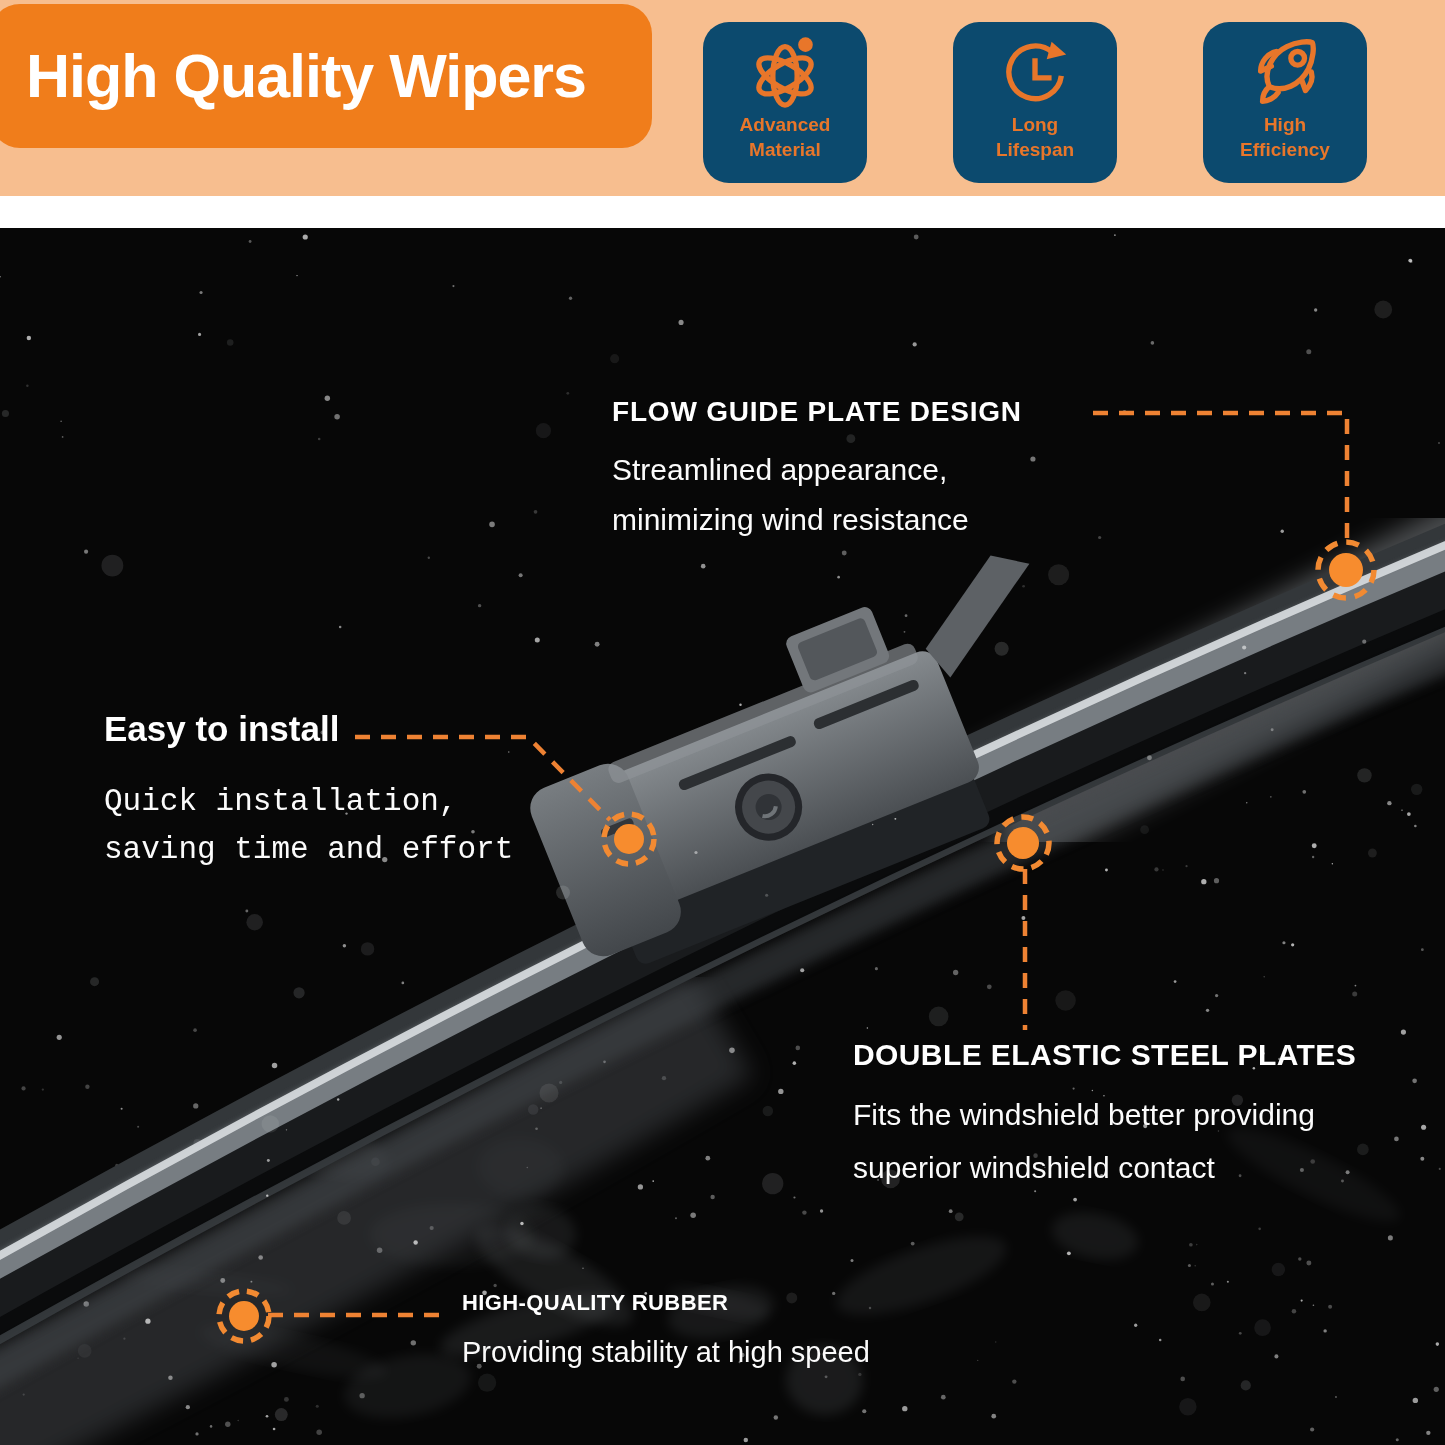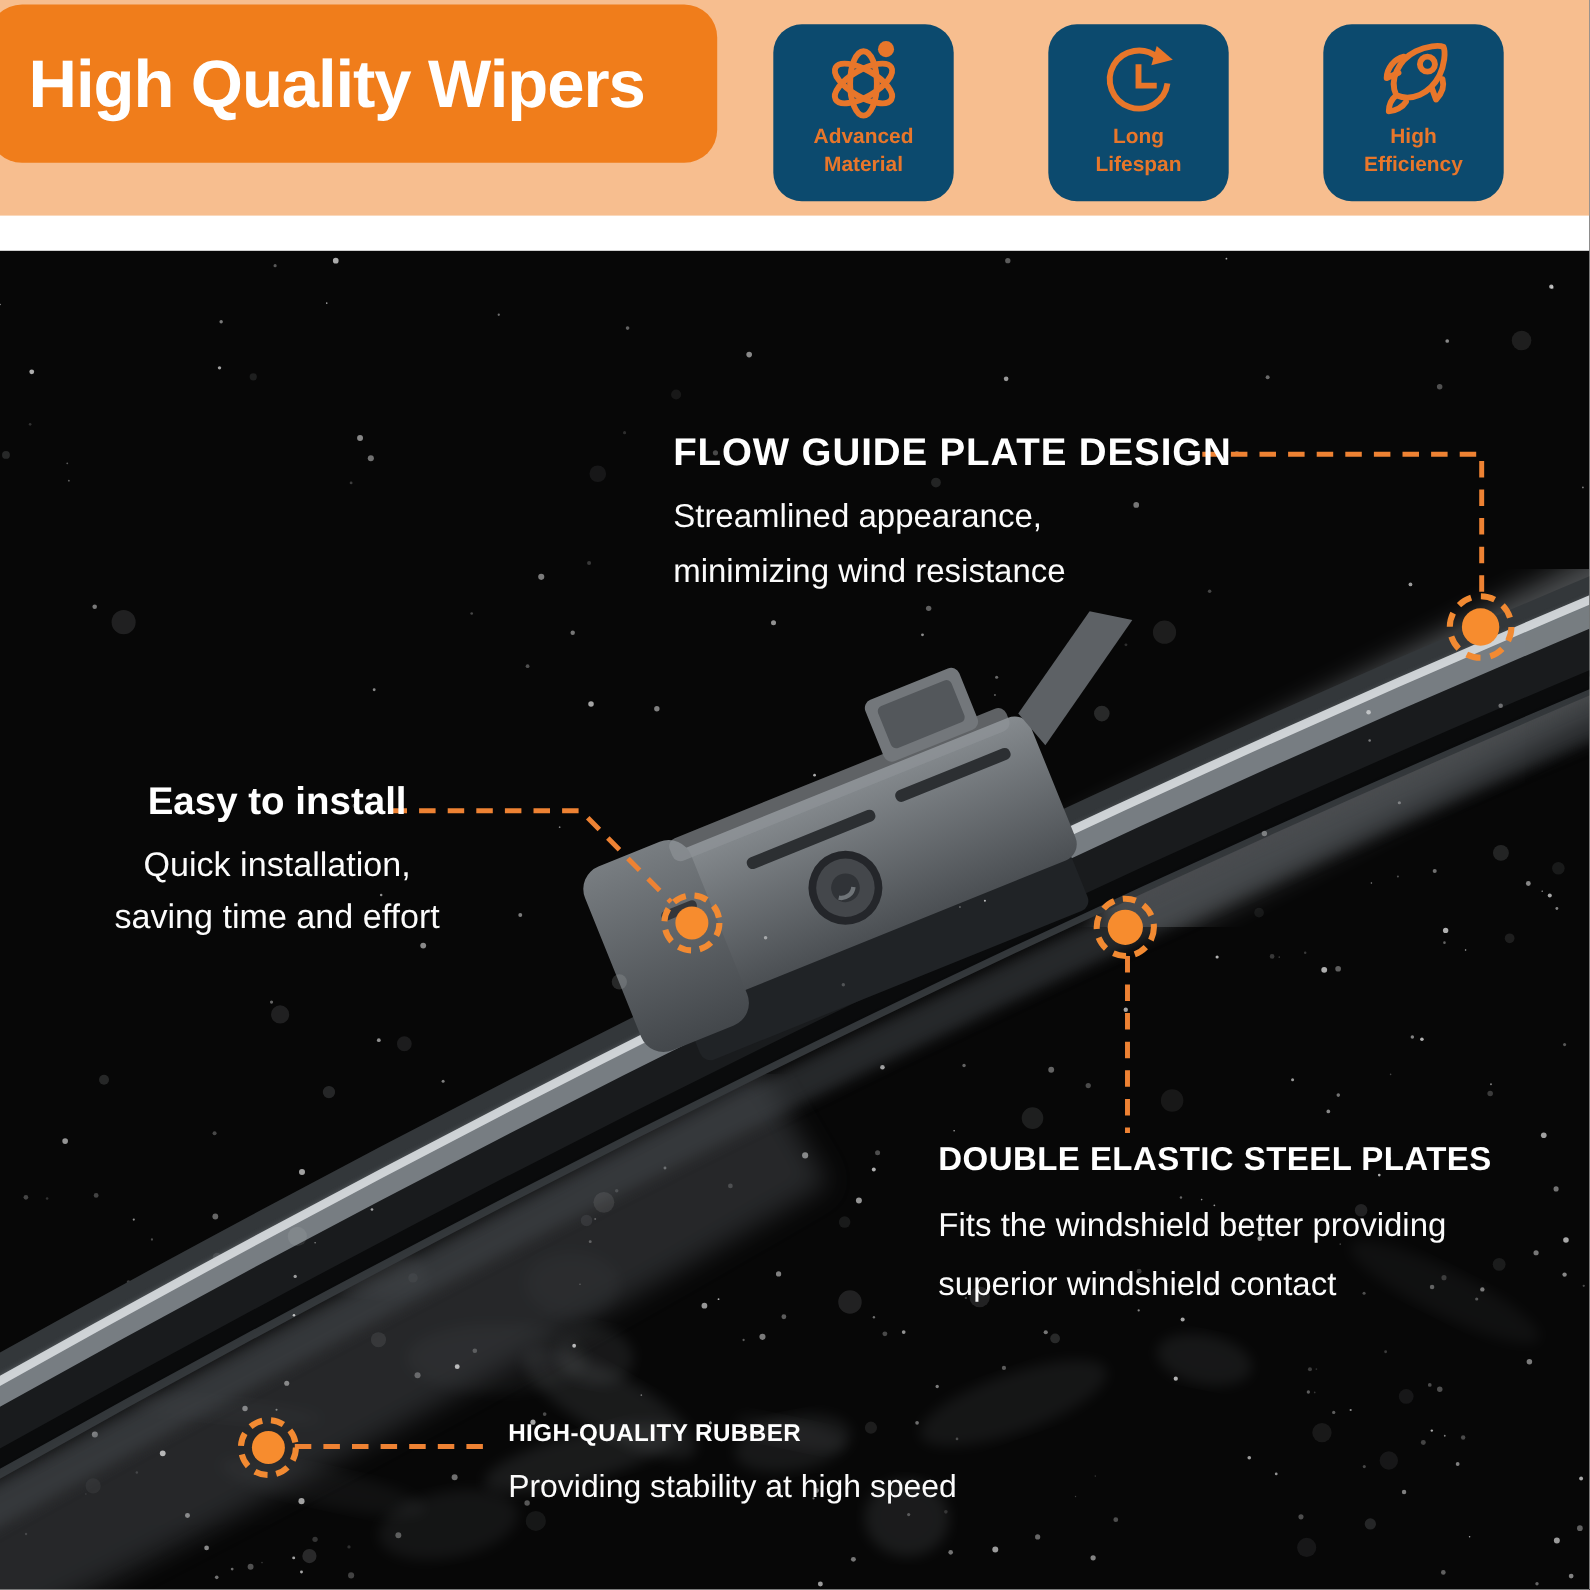--- a/index.html
+++ b/index.html
@@ -17,25 +17,25 @@
   .card .icn{width:78px;height:78px;flex:0 0 auto;}
   .card .lbl{color:#E8762A;font-weight:700;font-size:19px;line-height:1.32;text-align:center;margin-top:2px;}
   
   .photo{position:absolute;left:0;top:228px;width:1445px;height:1217px;background:#070707;}
   .photo svg{display:block;}
   
   .co{position:absolute;color:#fff;}
   .co .t{font-weight:700;color:#fff;white-space:nowrap;}
   .co .b{font-weight:400;color:#fbfbfb;white-space:nowrap;}
   .co-flow{left:612px;top:394px;}
-  .co-flow .t{font-size:35px;letter-spacing:0.8px;line-height:36px;}
+  .co-flow .t{font-size:28px;letter-spacing:0.8px;line-height:36px;}
   .co-flow .b{font-size:30px;line-height:50px;margin-top:15px;}
-  .co-easy{left:104px;top:710px;text-align:center;}
+  .co-easy{left:104px;top:710px;}
   .co-easy .t{font-size:35px;line-height:38px;}
-  .co-easy .b{font-size:31px;line-height:48px;margin-top:14px;}
+  .co-easy .b{font-size:31px;line-height:48px;margin-top:30px;font-family:Liberation Mono, monospace;}
   .co-steel{left:853px;top:1036px;}
   .co-steel .t{font-size:30px;letter-spacing:0.4px;line-height:38px;}
   .co-steel .b{font-size:30px;line-height:53px;margin-top:14px;}
   .co-rubber{left:462px;top:1284px;}
   .co-rubber .t{font-size:22px;letter-spacing:0.4px;line-height:37px;}
   .co-rubber .b{font-size:29px;line-height:46px;margin-top:8px;}
 </style>
 </head>
 <body>
 

